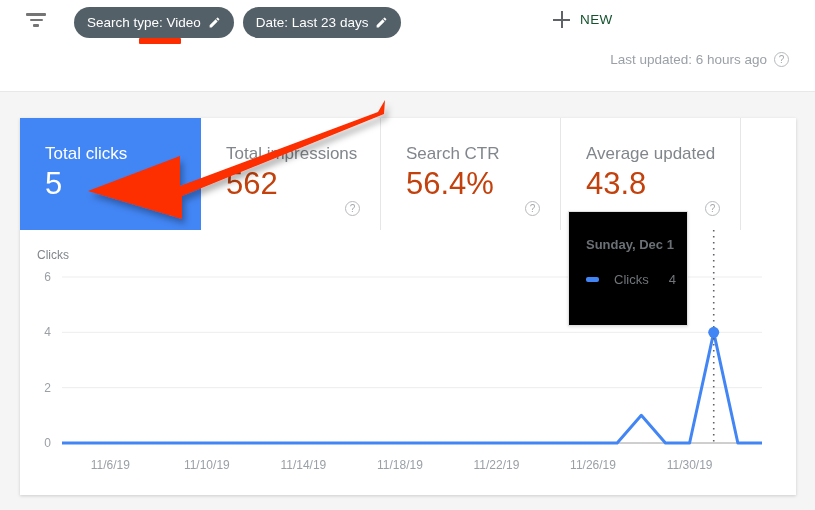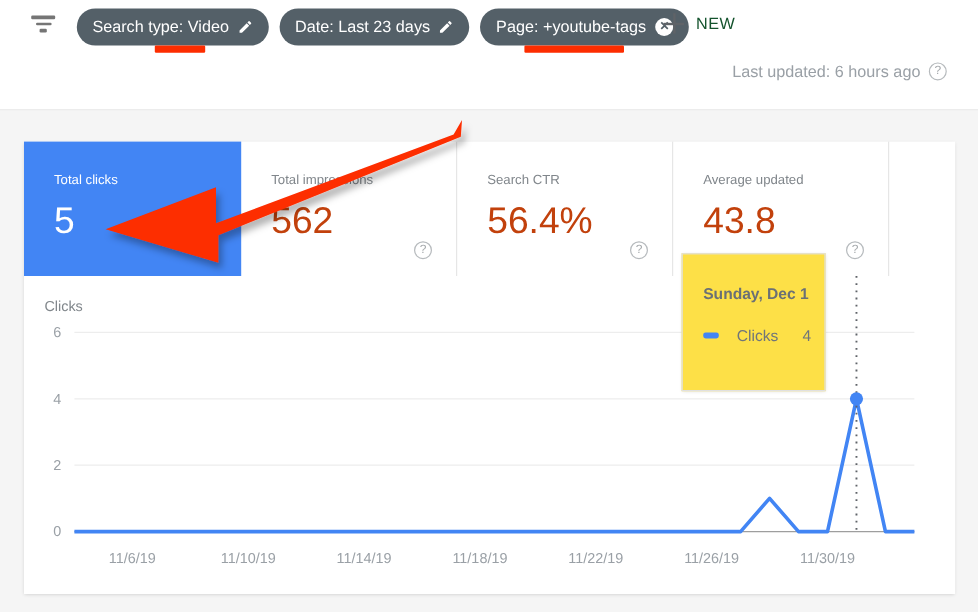--- a/index.html
+++ b/index.html
@@ -21,21 +21,21 @@
     position: absolute; left: 22px; top: 13px;
     width: 28px; height: 20px;
   }
   .filter-icon i {
     display: block; background: #757575; margin: 0 auto 3px auto; border-radius: 1px;
   }
   .filter-icon i:nth-child(1) { width: 20px; height: 2.5px; }
   .filter-icon i:nth-child(2) { width: 13px; height: 2.5px; }
   .filter-icon i:nth-child(3) { width: 6px;  height: 2.5px; }
 
-  .chips { position: absolute; left: 64px; top: 7px; height: 31px; display: flex; align-items: flex-start; gap: 9px; }
+  .chips { position: absolute; left: 74px; top: 7px; height: 31px; display: flex; align-items: flex-start; gap: 9px; }
   .chip {
     height: 31px; border-radius: 16px; background: #546068;
     display: flex; align-items: center; padding: 0 13px;
     color: #ffffff; font-size: 13.5px; white-space: nowrap;
     position: relative;
   }
   .chip .label { line-height: 1; }
   .pencil { width: 13px; height: 13px; margin-left: 7px; flex: none; }
   .pencil svg { display: block; }
   .chip-x {
@@ -79,21 +79,21 @@
   }
 
   
   .cards { position: absolute; left: 0; top: 0; width: 776px; height: 112px; display: flex; }
   .card { position: relative; height: 112px; border-right: 1px solid #e6e6e6; }
   .card.w-blue { width: 181px; background: #4285f4; border-right: none; }
   .card.w-std  { width: 180px; }
   .card.w-last { width: 55px; border-right: none; }
   .card .ctitle {
     position: absolute; left: 25px; top: 26px;
-    font-size: 11px; color: #80868b;
+    font-size: 17px; color: #80868b;
   }
   .card.w-blue .ctitle { color: #ffffff; }
   .card .cvalue {
     position: absolute; left: 25px; top: 48px;
     font-size: 31px; color: #c2410c; font-weight: 400; line-height: 1.15;
   }
   .card.w-blue .cvalue { color: #ffffff; }
   .card .qmark { position: absolute; right: 20px; bottom: 14px; }
   .card.w-blue .qmark { border-color: #cfe0fd; color: #e3ecfd; }
 
@@ -102,21 +102,21 @@
   .chart svg { display: block; }
   .ylabel {
     position: absolute; left: 17px; top: 18px;
     font-size: 12px; color: #80868b;
   }
   .tick { font-size: 12px; fill: #9aa0a6; font-family: "Liberation Sans", sans-serif; }
 
   
   .tooltip {
     position: absolute; left: 548px; top: 93px; width: 120px; height: 115px;
-    background: #fde047; border: 1px solid #e0e0e0;
+    background: #000000; border: 1px solid #e0e0e0;
     box-shadow: 0 1px 3px rgba(0,0,0,.13);
     text-decoration: underline;
   }
   .tt-date {
     position: absolute; left: 17px; top: 25px;
     font-size: 13px; font-weight: bold; color: #6b7075; white-space: nowrap;
   }
   .tt-row {
     position: absolute; left: 17px; top: 60px; width: 90px;
     display: flex; align-items: center;
@@ -155,25 +155,20 @@
 
       <div class="chip">
         <span class="label">Date: Last 23 days</span>
         <span class="pencil">
           <svg viewBox="0 0 24 24" width="13" height="13">
               <path fill="#ffffff" d="M3 17.25V21h3.75L17.81 9.94l-3.75-3.75L3 17.25zM20.71 7.04a1 1 0 000-1.41l-2.34-2.34a1 1 0 00-1.41 0l-1.83 1.83 3.75 3.75 1.83-1.83z"></path>
             </svg>
         </span>
       </div>
 
-      <div class="chip">
-        <span class="label">Page: +youtube-tags</span>
-        <span class="chip-x">✕</span>
-        <span class="redbar u3"></span>
-      </div>
 
     </div>
 
     <div class="new-btn">
       <span class="plus"></span>
       <span>NEW</span>
     </div>
 
     <div class="lastupd">
       <span>Last updated: 6 hours ago</span>

